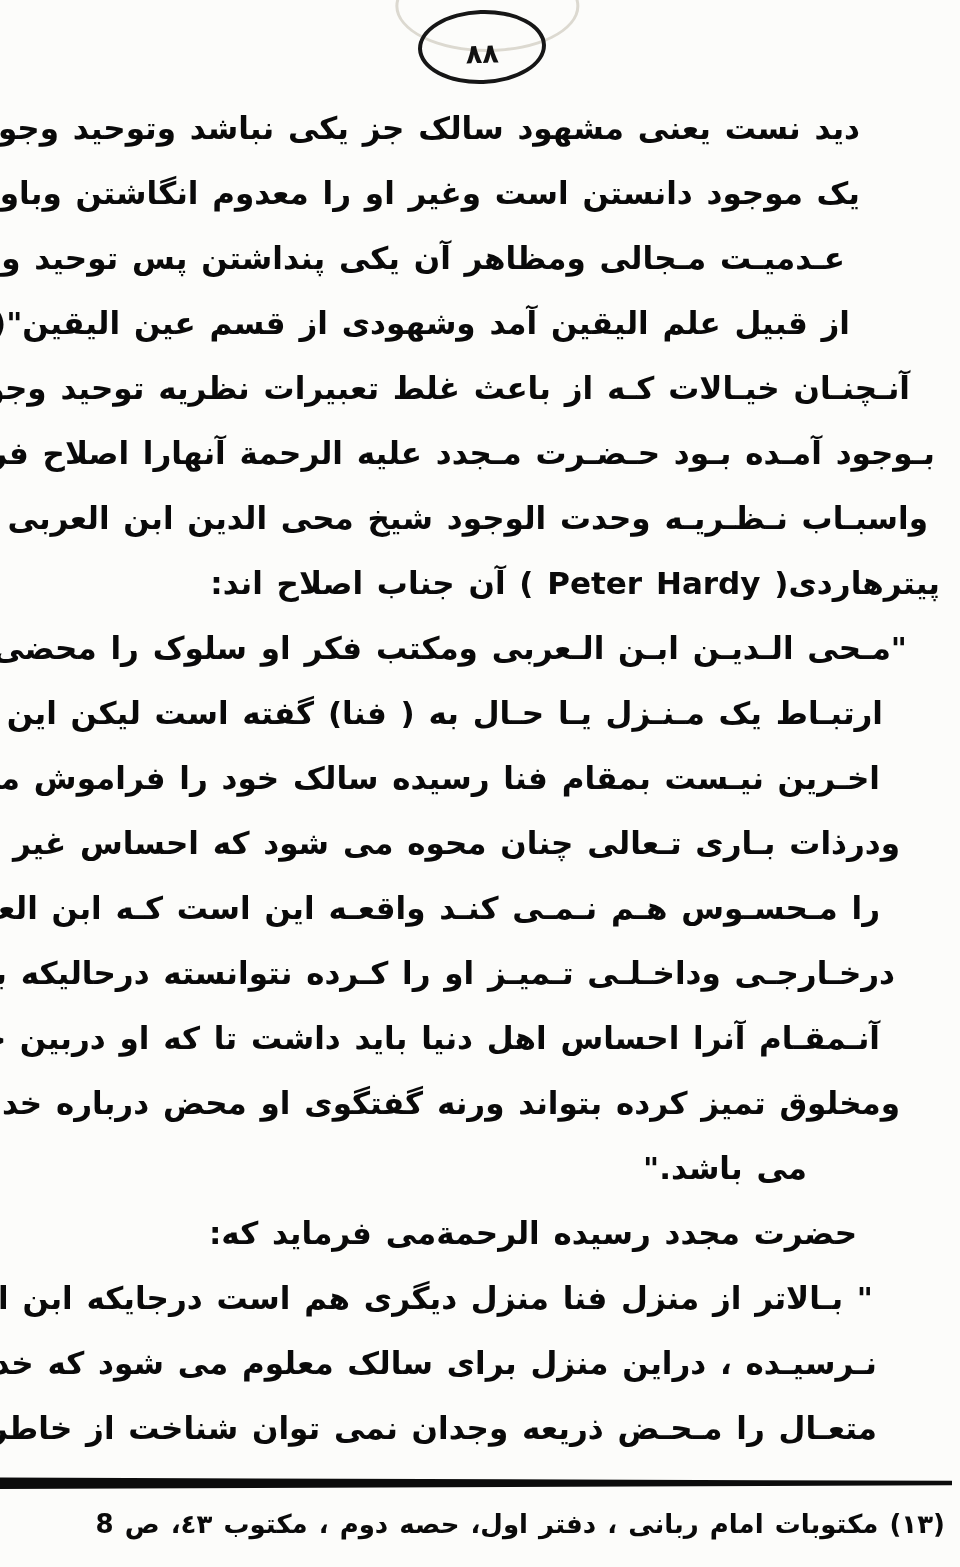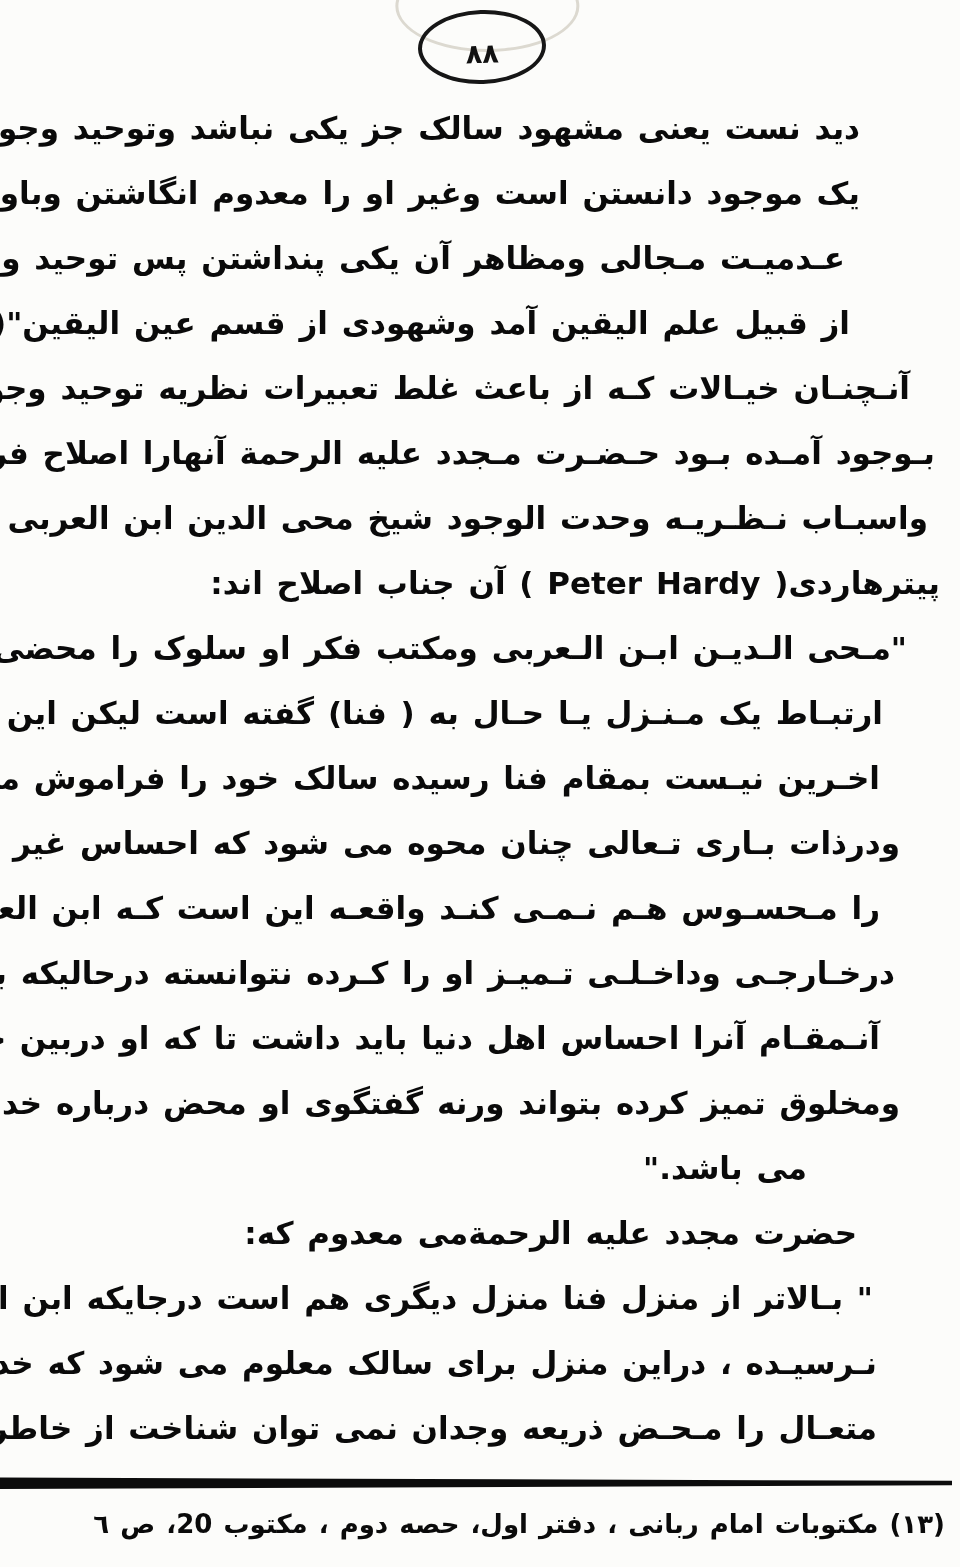--- a/index.html
+++ b/index.html
@@ -107,26 +107,26 @@
     <div class="line" style="padding-right:38px">"مـحی الـدیـن ابـن الـعربی ومکتب فکر او سلوک را محضی</div>
     <div class="line" style="padding-right:62px">ارتبـاط یک مـنـزل یـا حـال به ( فنا) گفته است لیکن این منزل</div>
     <div class="line" style="padding-right:65px">اخـرین نیـست بمقام فنا رسیده سالک خود را فراموش می کند</div>
     <div class="line" style="padding-right:45px">ودرذات بـاری تـعالی چنان محوه می شود که احساس غیر الله</div>
     <div class="line" style="padding-right:65px">را مـحسـوس هـم نـمـی کنـد واقعـه این است کـه ابن العربی</div>
     <div class="line" style="padding-right:50px">درخـارجـی وداخـلـی تـمیـز او را کـرده نتوانسته درحالیکه بر</div>
     <div class="line" style="padding-right:65px">آنـمقـام آنرا احساس اهل دنیا باید داشت تا که او دربین خالق</div>
     <div class="line" style="padding-right:45px">ومخلوق تمیز کرده بتواند ورنه گفتگوی او محض درباره خدا</div>
     <div class="line" style="padding-right:138px">می باشد."</div>
 
-    <div class="line" style="padding-right:88px">حضرت مجدد علیه الرحمةمی معدوم که:</div>
+    <div class="line" style="padding-right:88px">حضرت مجدد رسیده الرحمةمی فرماید که:</div>
 
     <div class="line" style="padding-right:72px">" بـالاتر از منزل فنا منزل دیگری هم است درجایکه ابن العربی</div>
     <div class="line" style="padding-right:68px">نـرسیـده ، دراین منزل برای سالک معلوم می شود که خداوند</div>
     <div class="line" style="padding-right:68px">متعـال را مـحـض ذریعه وجدان نمی توان شناخت از خاطریکه</div>
   </main>
 
   <div class="footnote-divider"></div>
 
   <div class="footnote">
-    <span>(١٣) مکتوبات امام ربانی ، دفتر اول، حصه دوم ، مکتوب 20، ص ٦</span>
+    <span>(١٣) مکتوبات امام ربانی ، دفتر اول، حصه دوم ، مکتوب ٤٣، ص 8</span>
   </div>
 
 </div>
 
 </body></html>

